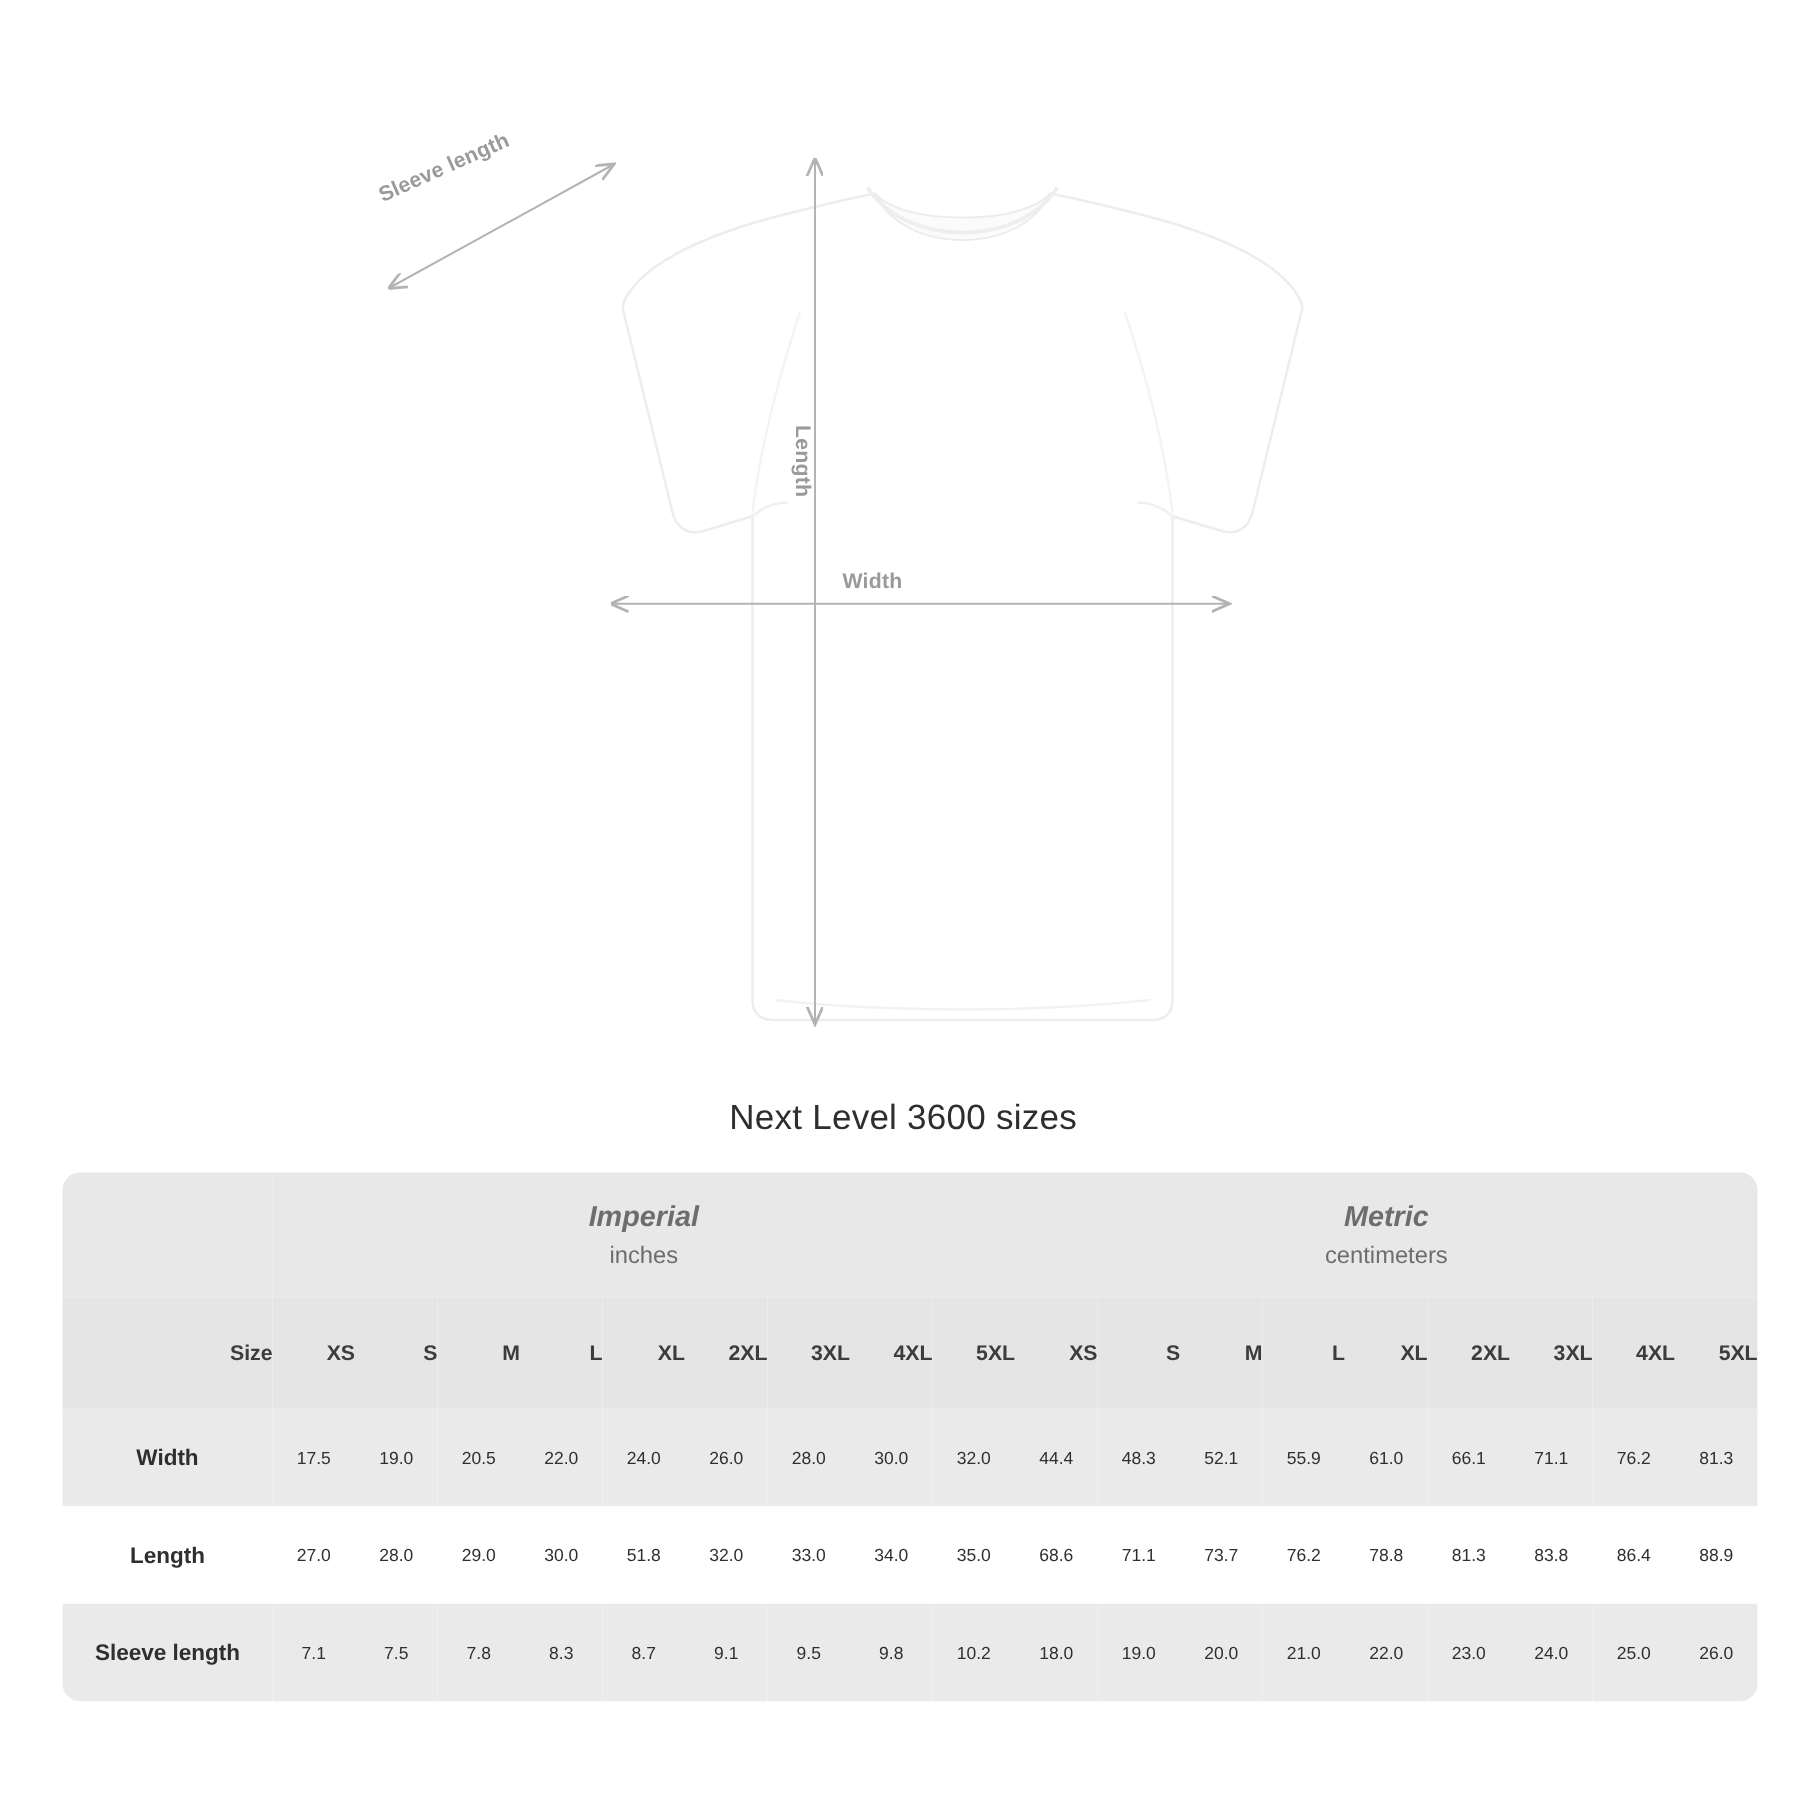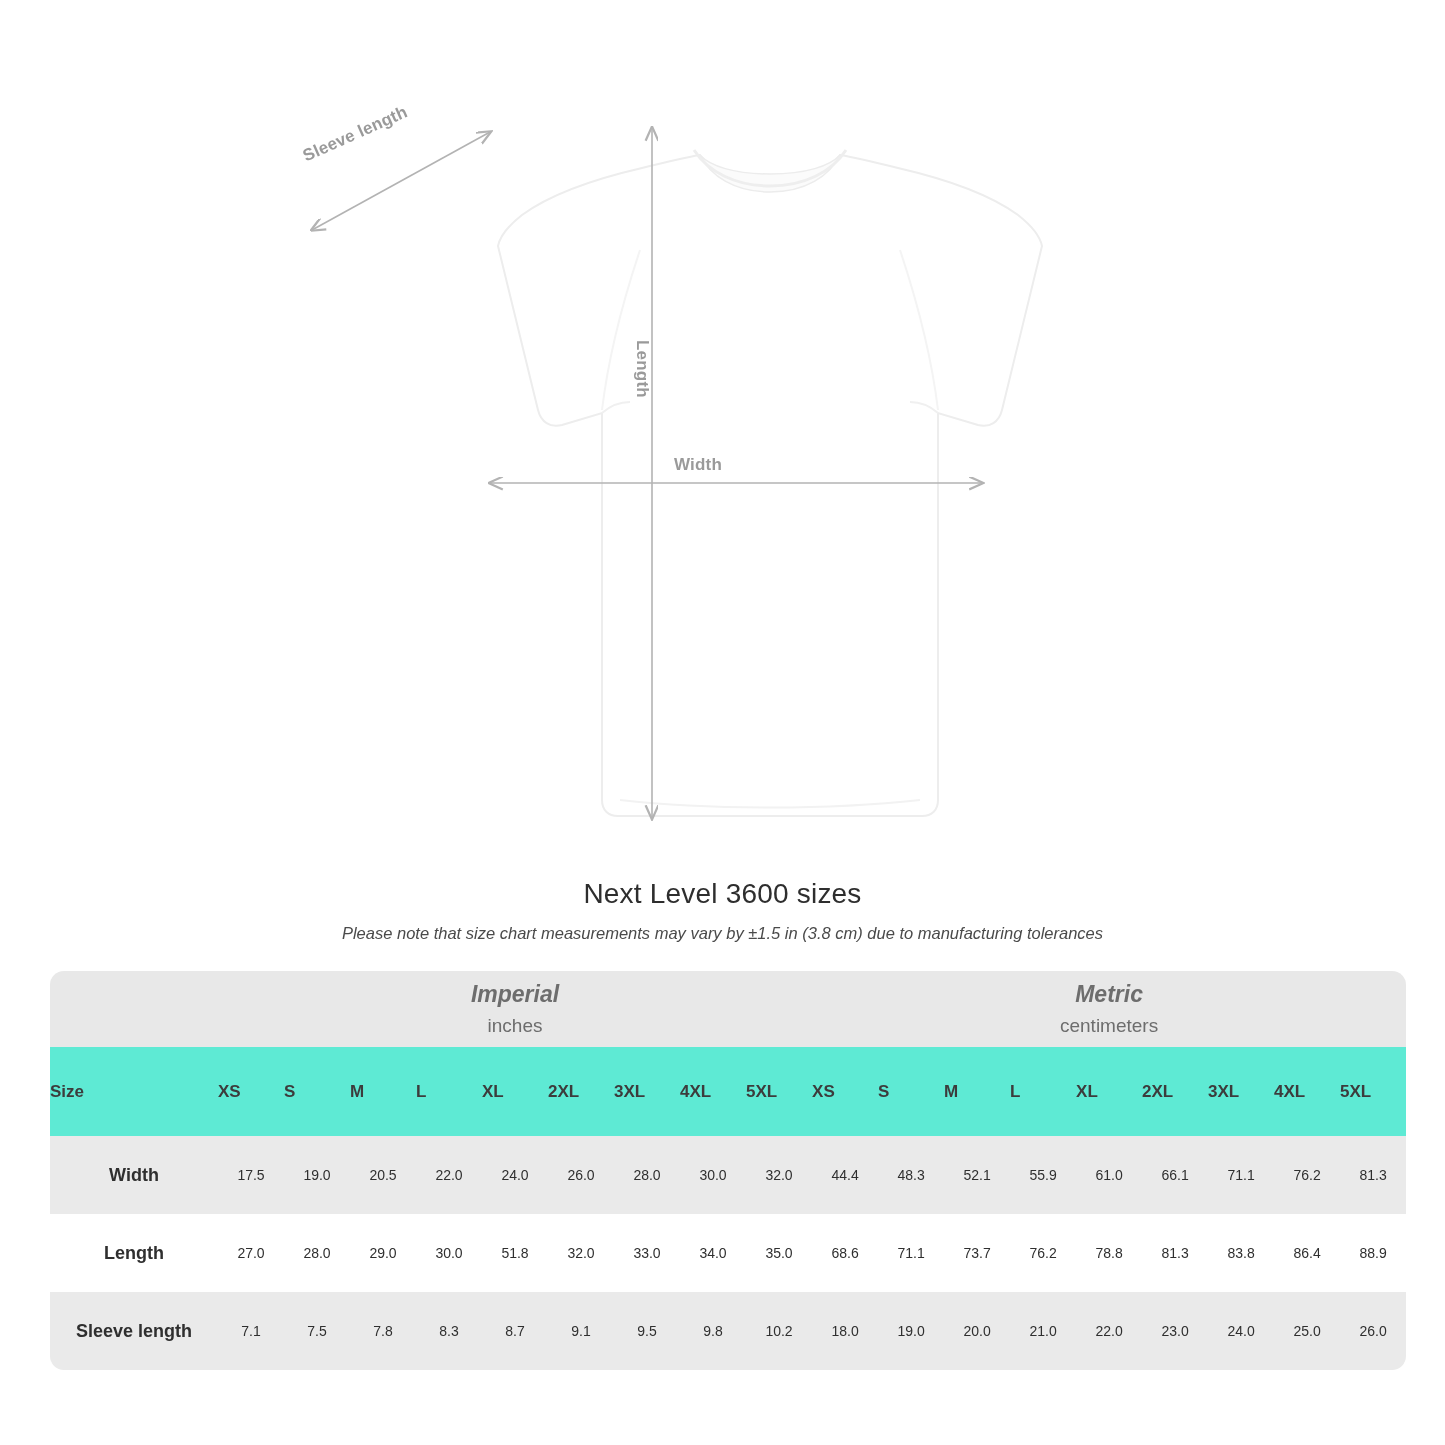--- a/index.html
+++ b/index.html
@@ -90,47 +90,47 @@
     border-spacing: 0;
     width: 100%;
     table-layout: fixed;
   }
   table.size-table td, table.size-table th {
     padding: 0;
     margin: 0;
   }
   .unit-head {
     background: #e8e8e8;
-    height: 76px;
+    height: 100px;
     text-align: center;
     vertical-align: middle;
   }
   .unit-head.first { border-top-left-radius: 14px; }
   .unit-head.last  { border-top-right-radius: 14px; }
   .unit-name {
     font-size: 23px;
     font-style: italic;
     font-weight: bold;
     color: #6d6d6d;
     line-height: 1.2;
   }
   .unit-sub {
     font-size: 19px;
     color: #6d6d6d;
     margin-top: 6px;
   }
 
   .hdr-row td {
     height: 89px;
-    text-align: left;
+    text-align: right;
     vertical-align: middle;
     font-size: 17px;
     font-weight: bold;
     color: #3c3c3c;
-    background: #5eead4;
+    background: #e5e5e5;
   }
   .hdr-row td.label {
     font-size: 17px;
     font-weight: bold;
     color: #3c3c3c;
   }
   .data-row td {
     height: 78px;
     text-align: center;
     vertical-align: middle;
@@ -208,21 +208,20 @@
       </svg>
     </div>
 
     <div class="dim-label sleeve-label">Sleeve length</div>
     <div class="dim-label length-label">Length</div>
     <div class="dim-label width-label">Width</div>
   </div>
 
   <div class="title-block">
     <h1 class="chart-title">Next Level 3600 sizes</h1>
-    <p class="chart-note">Please note that size chart measurements may vary by ±1.5 in (3.8 cm) due to manufacturing tolerances</p>
   </div>
 
   <div class="table-wrap">
     <table class="size-table">
       <colgroup>
         <col style="width:168px">
         <col span="9" style="width:66px">
         <col span="9" style="width:66px">
       </colgroup>
       <tbody>

